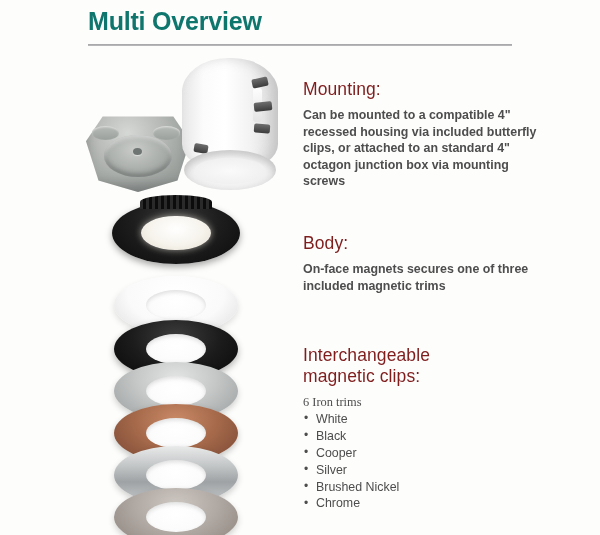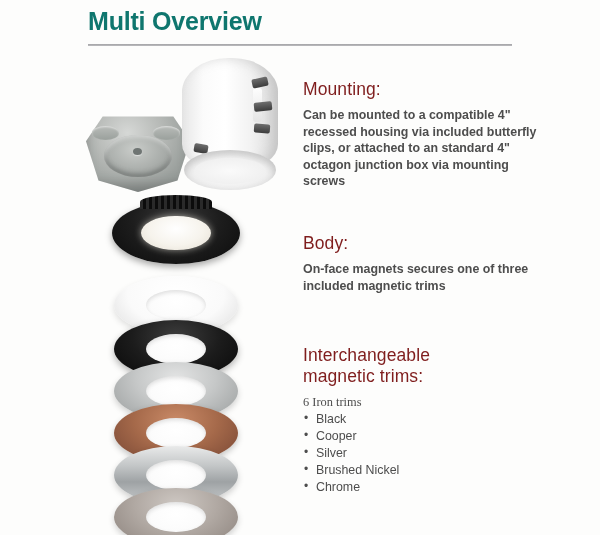--- a/index.html
+++ b/index.html
@@ -372,25 +372,26 @@
     </div>
 
     <div class="section sec-body">
       <h2 class="sec-head">Body:</h2>
       <div class="sec-body-text">On-face magnets secures one of three included magnetic trims</div>
     </div>
 
     <div class="section sec-trims">
       <h2 class="sec-head two-line">
         <span>Interchangeable</span><br>
-        <span>magnetic trims:</span>
+        <span>magnetic clips:</span>
       </h2>
       <div class="trim-list">
         <div class="intro">6 Iron trims</div>
         <ul>
+          <li>White</li>
           <li>Black</li>
           <li>Cooper</li>
           <li>Silver</li>
           <li>Brushed Nickel</li>
           <li>Chrome</li>
         </ul>
       </div>
     </div>
 
   </div>

